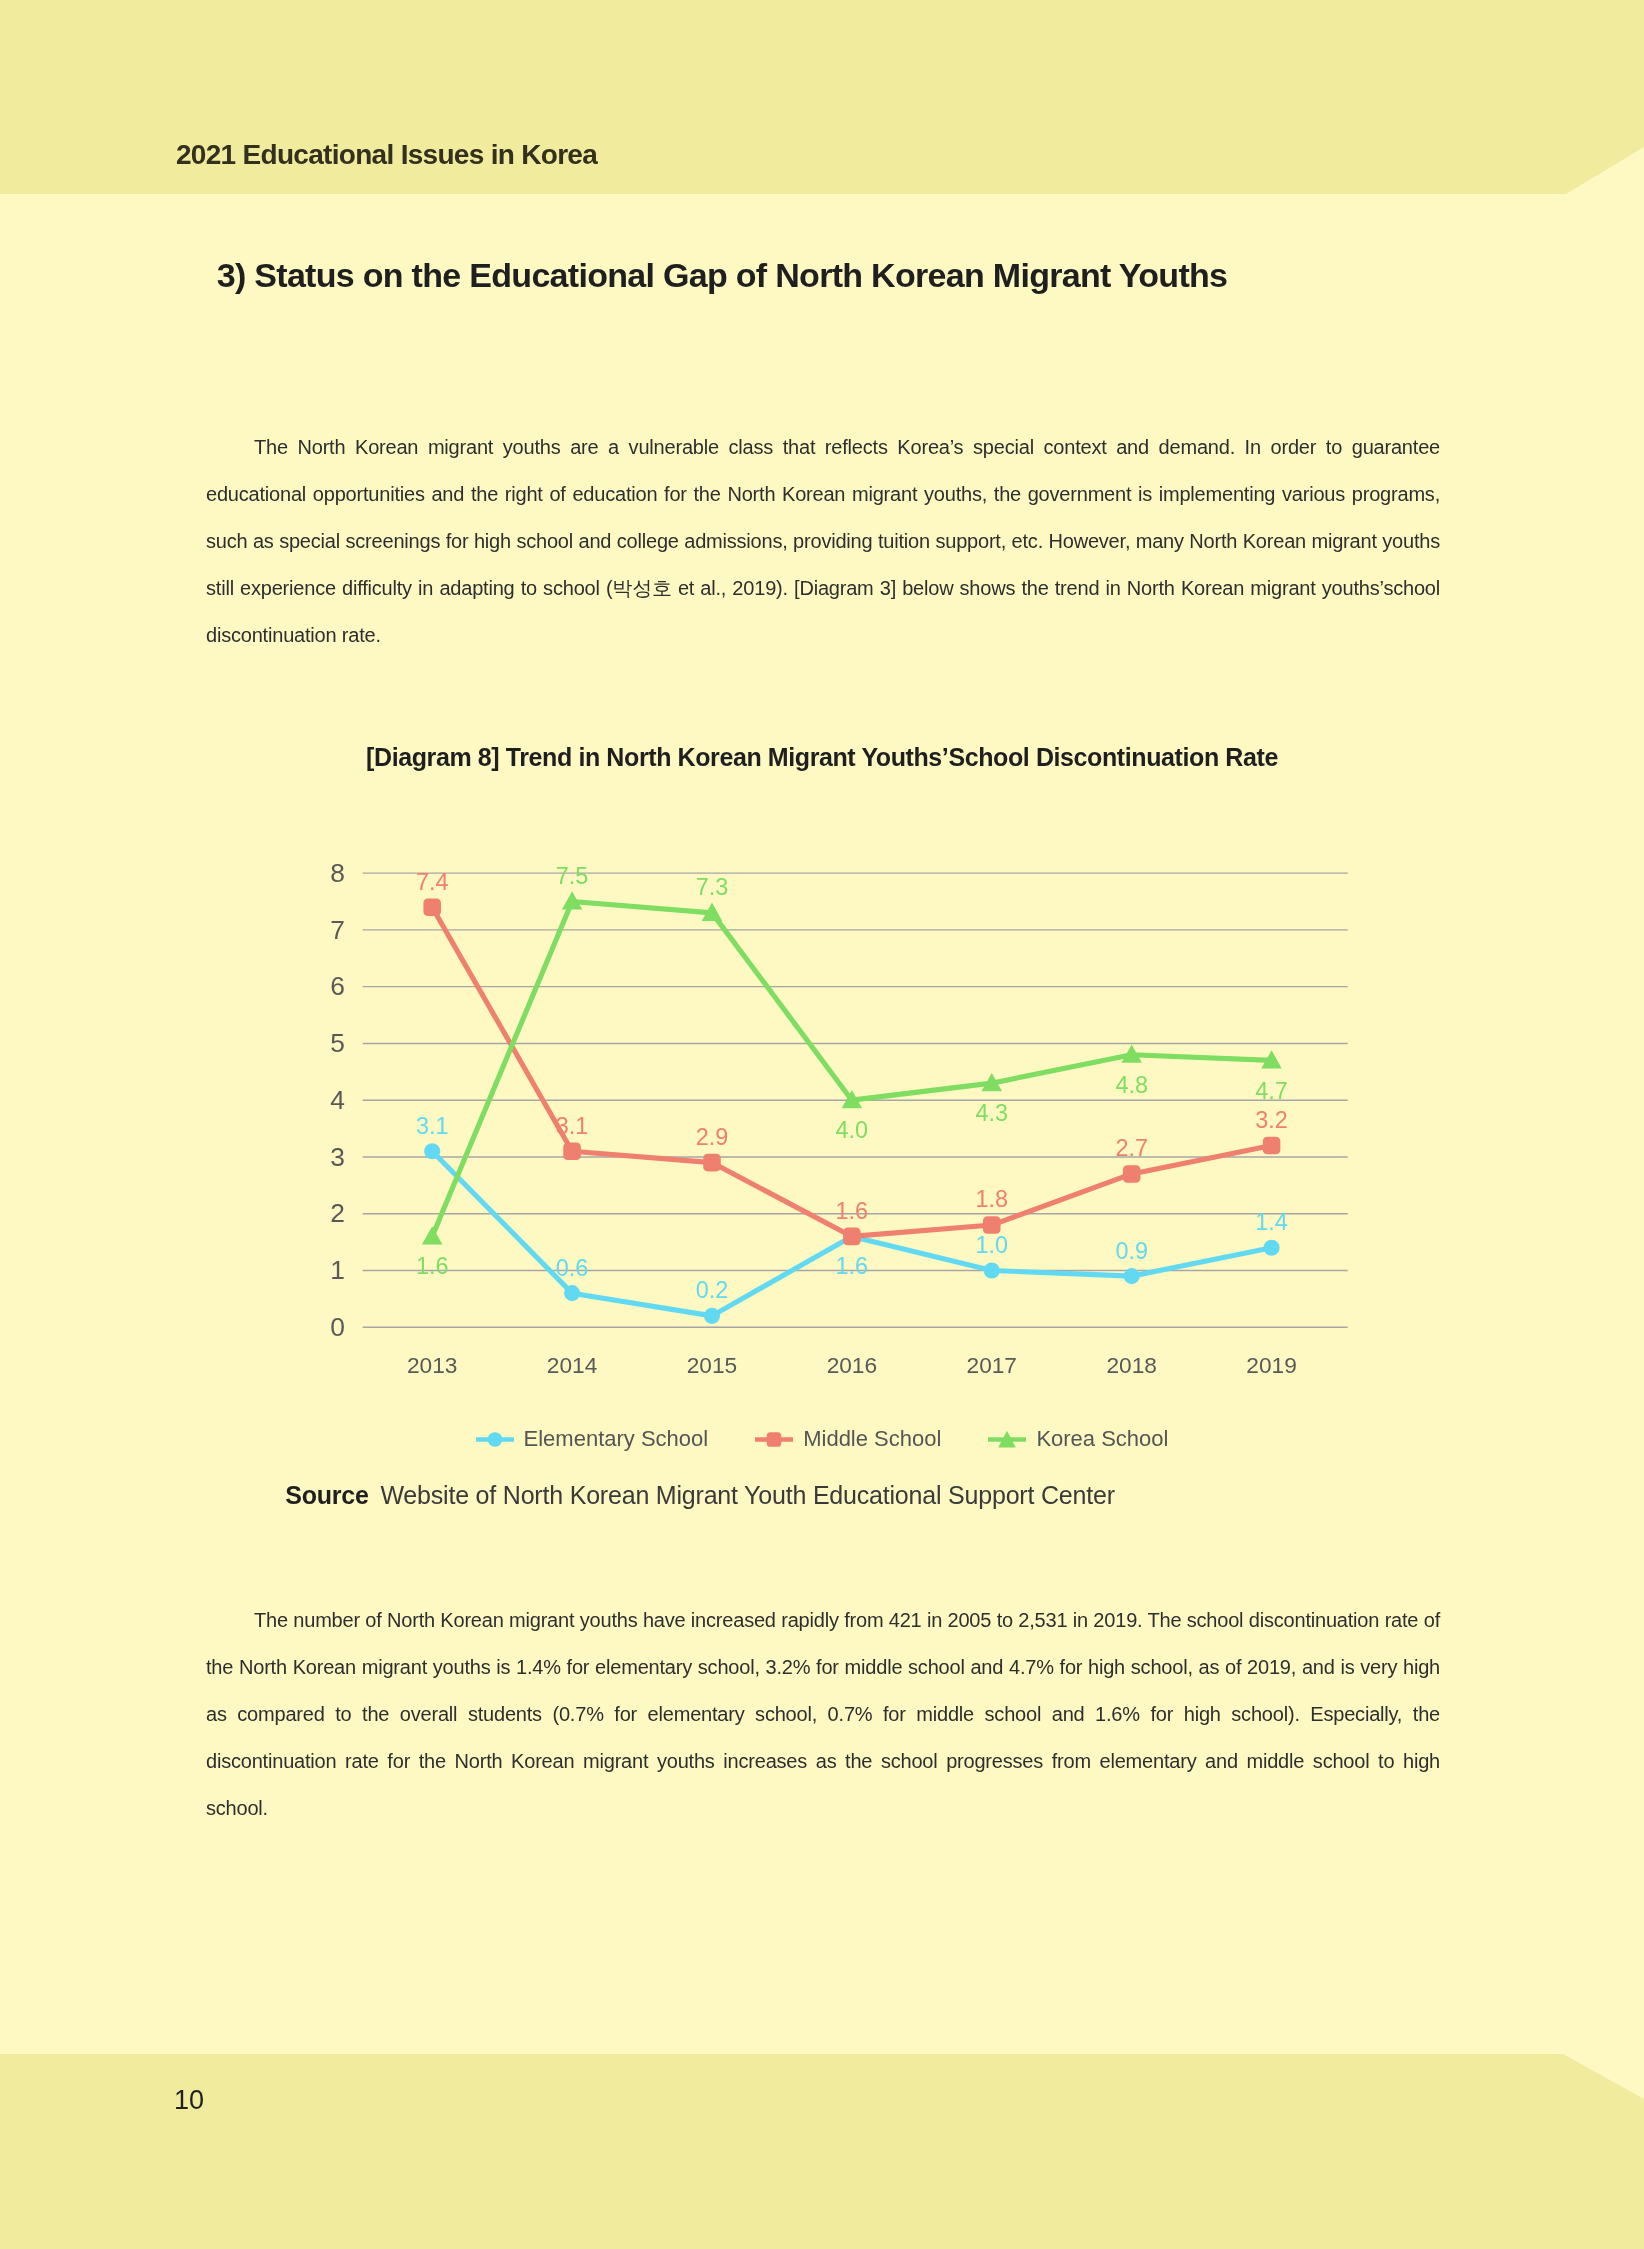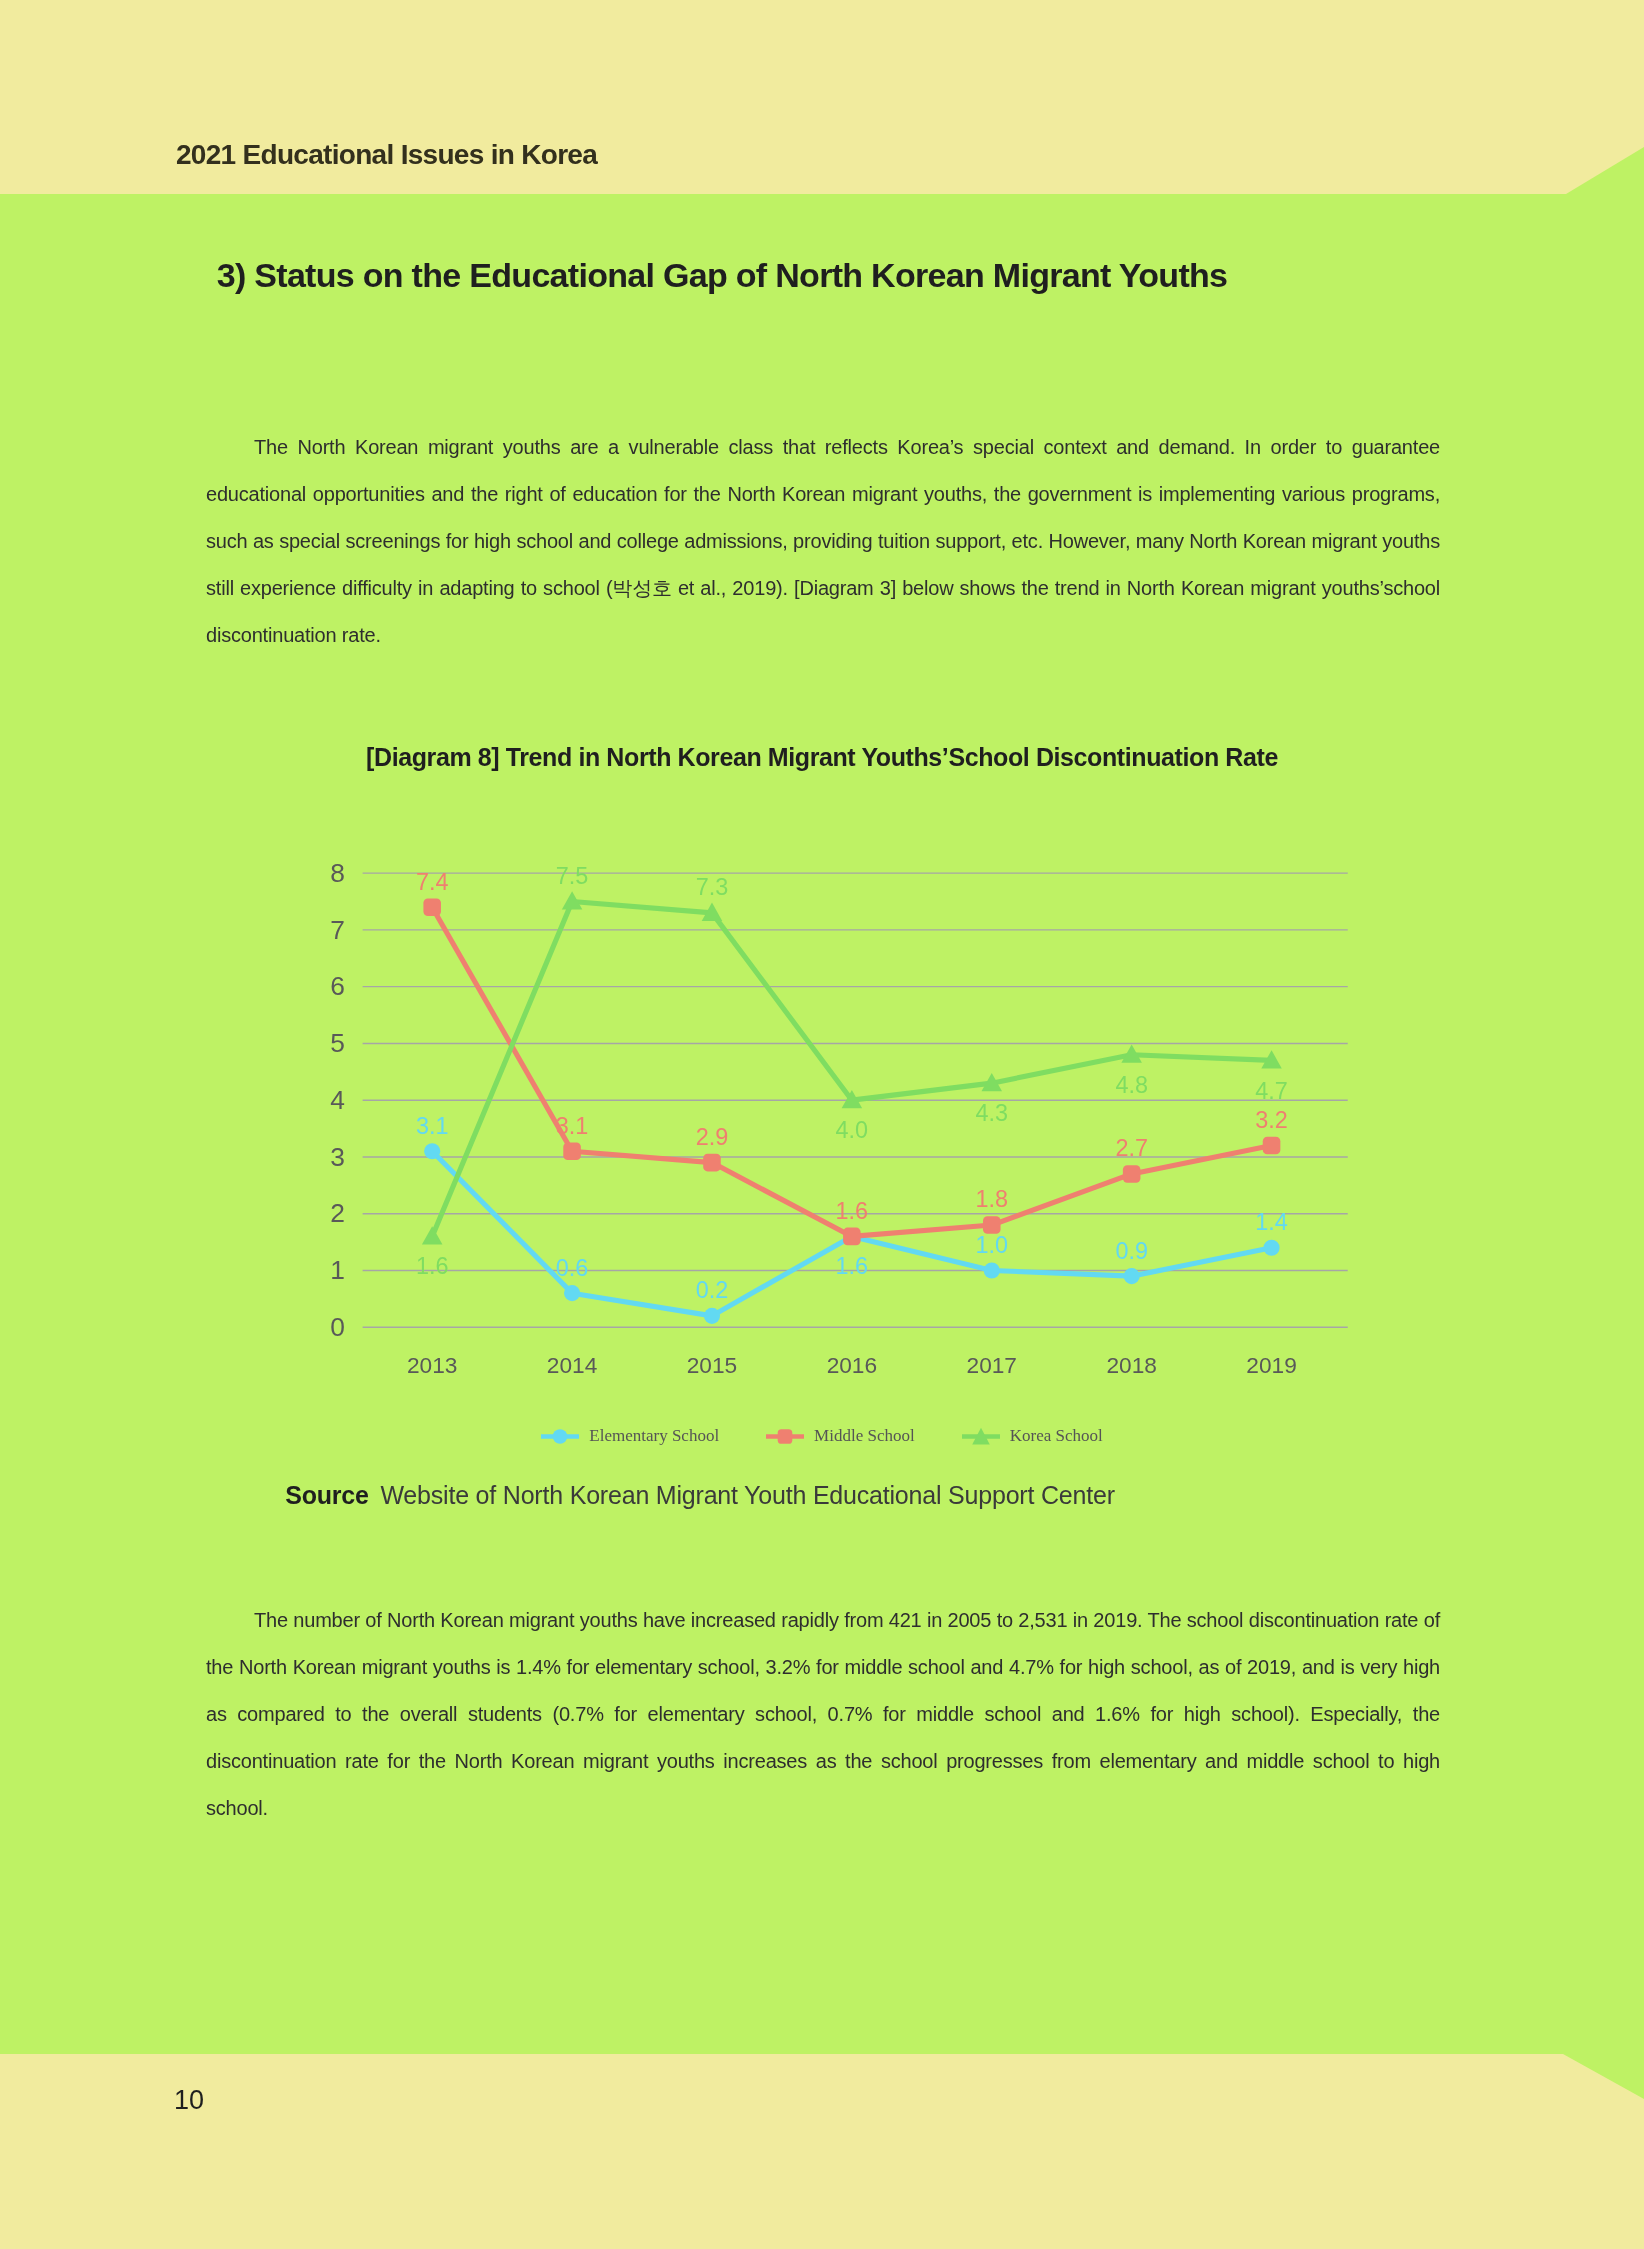--- a/index.html
+++ b/index.html
@@ -1,17 +1,17 @@
 <!DOCTYPE html>
 <html style="--yellow: #f1eb9e; --s0: #62d9f2; --s1: #ef8070; --s2: #7fdd61;font-size:11.7px"><head>
 <meta charset="utf-8">
 <style>
   html,body{margin:0;padding:0;background:#e8e8e8;}
   .page{
-    position:relative;width:1644px;height:2250px;background:#bef264;
+    position:relative;width:1644px;height:2250px;background:#fef9c3;
     font-family:"Liberation Sans",sans-serif;overflow:hidden;margin:0 auto;
   }
   .band{position:absolute;left:0;width:1644px;background:var(--yellow,#f1eb9e);}
   .band-top{top:0;height:194px;clip-path:polygon(0 0,1644px 0,1644px 147px,1566px 194px,0 194px);}
   .band-bottom{top:2054px;height:196px;clip-path:polygon(0 0,1563px 0,1644px 45px,1644px 196px,0 196px);}
   .header-text{
     position:absolute;left:176px;top:139px;font-size:28px;font-weight:bold;
     color:#33301d;letter-spacing:-0.7px;white-space:nowrap;
   }
   .page-title{
@@ -26,21 +26,21 @@
   .para2{top:1577px;}
   .diagram-title{
     position:absolute;top:743px;left:0;width:1644px;text-align:center;
     font-size:25px;font-weight:bold;color:#1f1f1f;letter-spacing:-0.4px;
   }
   #chart-svg{position:absolute;left:315px;top:835px;}
   .legend{
     position:absolute;top:1426px;left:0;width:1644px;display:flex;
     justify-content:center;align-items:center;gap:47px;
   }
-  .legend-item{display:flex;align-items:center;gap:10px;font-size:17px;color:#555555;font-family:Liberation Serif, serif;}
+  .legend-item{display:flex;align-items:center;gap:10px;font-size:22px;color:#555555;}
   .source-line{
     position:absolute;top:1481px;left:0;width:1400px;text-align:center;
     font-size:25px;color:#3a3a3a;letter-spacing:-0.2px;
   }
   .source-label{font-weight:bold;color:#1f1f1f;margin-right:11.7px;}
   .page-number{
     position:absolute;left:174px;top:2085px;font-size:27px;font-weight:normal;color:#1f1f1f;
   }
 </style>
 </head>

